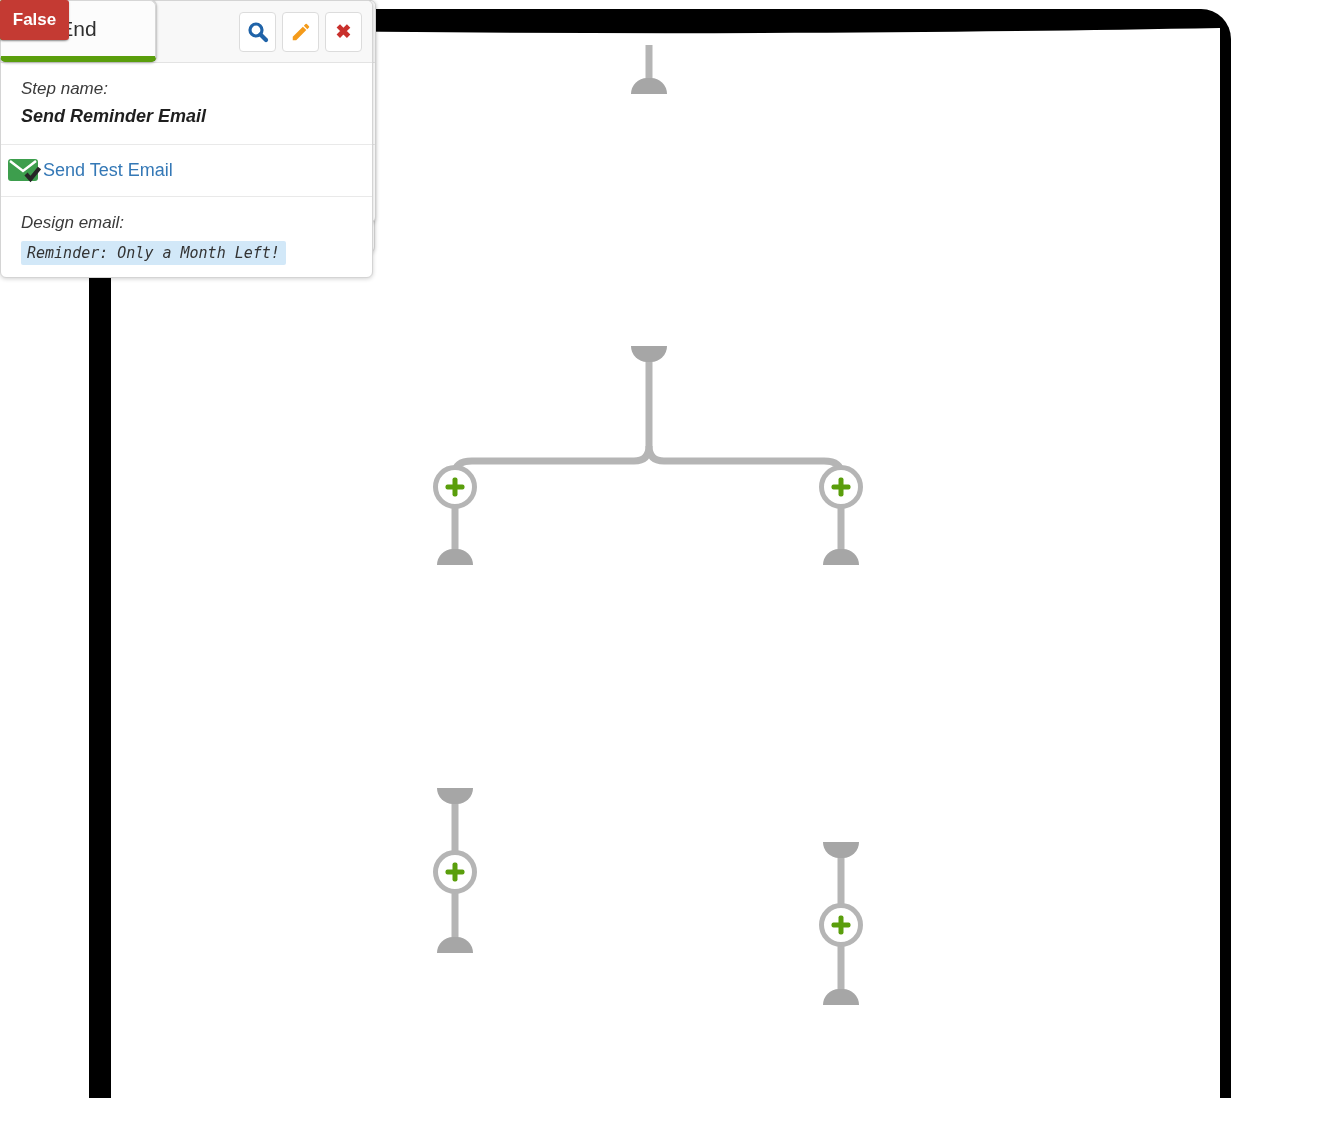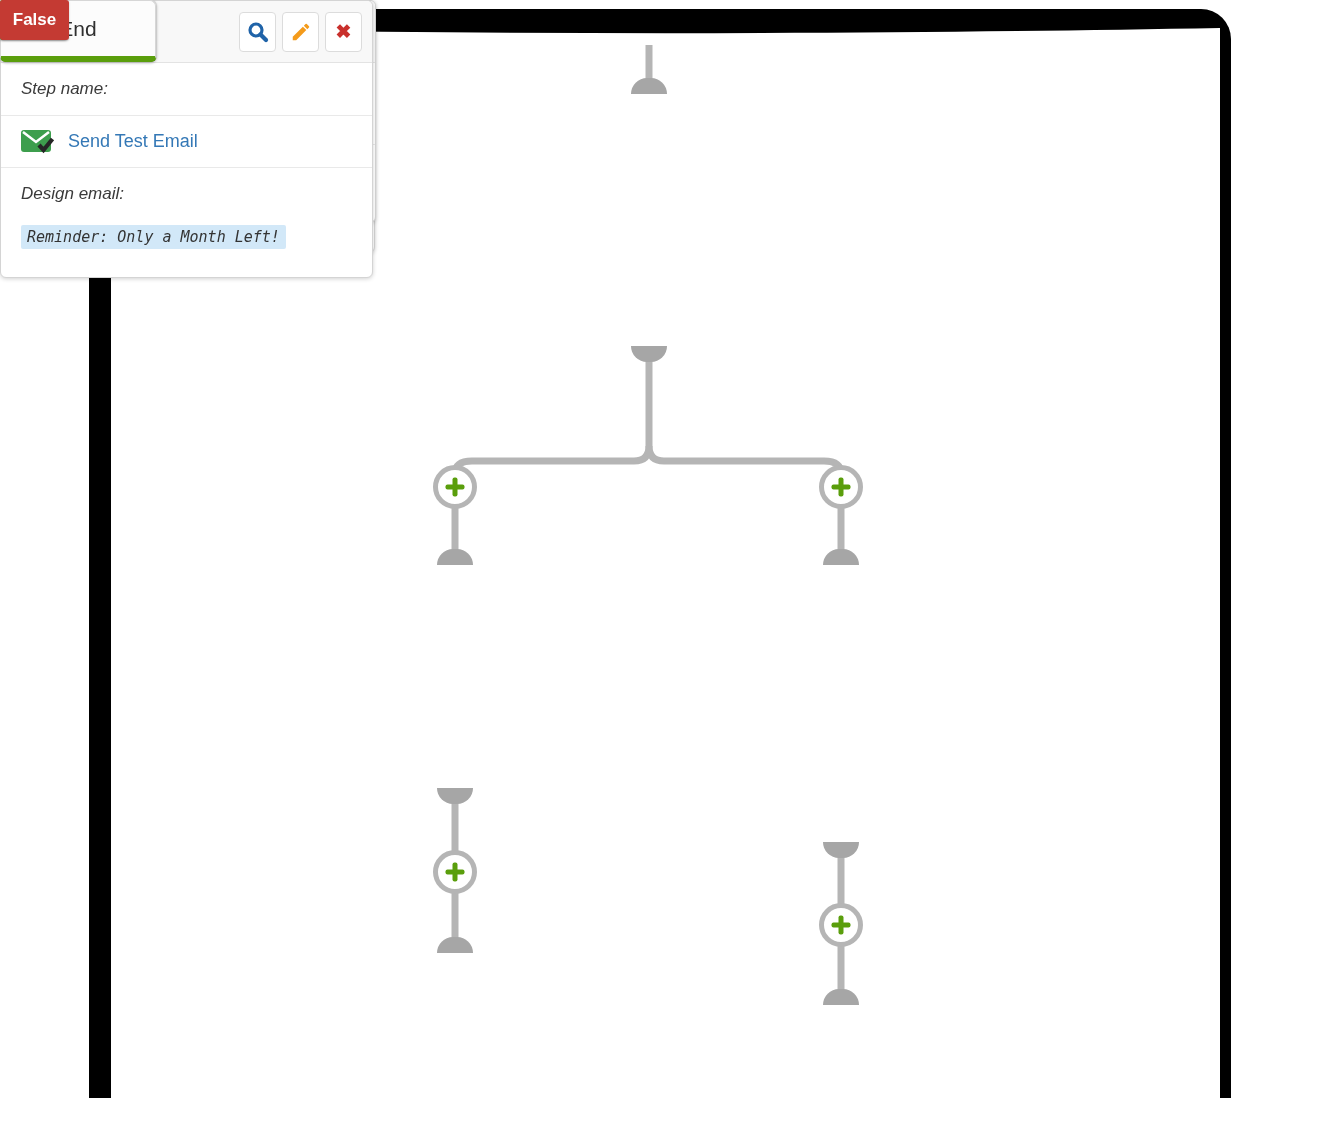--- a/index.html
+++ b/index.html
@@ -58,23 +58,23 @@
   .code-box { margin-top:10px; background:#f3f3f3; border-radius:3px; padding:9px 8px;
               font-family:"DejaVu Sans Mono", monospace; font-size:15px; color:#3c3c3c;
               white-space:nowrap; }
   .tok { padding:3px 6px; border-radius:2px; }
   .tok-field { background:#fae5bd; }
   .tok-op    { background:#f5aeb4; font-weight:bold; }
   .tok-val   { background:#c9e4f7; }
   .tok-quote { color:#8f8f8f; padding:3px 1px; }
   .tok-chip  { display:inline-block; background:#d2e8f8; border-radius:2px; padding:3px 6px;
                font-family:"DejaVu Sans Mono", monospace; font-size:15px; color:#333;
-               margin-top:20px; white-space:nowrap; }
-
-  .test-row { display:flex; align-items:center; gap:13px; padding:13px 20px; border-top:1px solid #e9e9e9; }
+               margin-top:8px; white-space:nowrap; }
+
+  .test-row { display:flex; align-items:center; gap:1px; padding:13px 7px; border-top:1px solid #e9e9e9; }
   .test-link { color:#3478b6; font-size:18px; text-decoration:none; cursor:pointer; }
 
   .end-node { position:absolute; z-index:5; background:#fcfcfc; border:1px solid #d6d6d6;
               border-bottom:6px solid #5a9e0c; border-radius:6px;
               display:flex; align-items:center; justify-content:center;
               font-size:21px; color:#2f2f2f; box-shadow:0 1px 3px rgba(0,0,0,.15); }
   .end-left  { left:378; top:953;  width:157px; height:62px; }
   .end-right { left:763; top:1005; width:156px; height:62px; }
 </style>
 </head>
@@ -184,20 +184,21 @@
             <path fill="#f49b1b" d="M3 17.25V21h3.75L17.81 9.94l-3.75-3.75L3 17.25zM20.71 7.04a1 1 0 0 0 0-1.41l-2.34-2.34a1 1 0 0 0-1.41 0l-1.83 1.83 3.75 3.75 1.83-1.83z"></path>
           </svg>
         </button>
         <button class="icon-btn">
           <span class="x-glyph">✖</span>
         </button>
       </div>
     </div>
     <div class="sec">
       <div class="label">Step name:</div>
+      <div class="value">Send Reminder Email</div>
     </div>
     <div class="test-row">
       <svg width="34" height="25" viewBox="0 0 34 25">
         <rect x="0" y="1" width="30" height="22" rx="3" fill="#3d9e4d"></rect>
         <path d="M2 3 L15 13 L28 3" stroke="#fff" stroke-width="2.5" fill="none"></path>
         <path d="M18 16 l4.5 5 l9 -11" stroke="#262626" stroke-width="4.2" fill="none"></path>
       </svg>
       <a class="test-link">Send Test Email</a>
     </div>
     <div class="sec">

